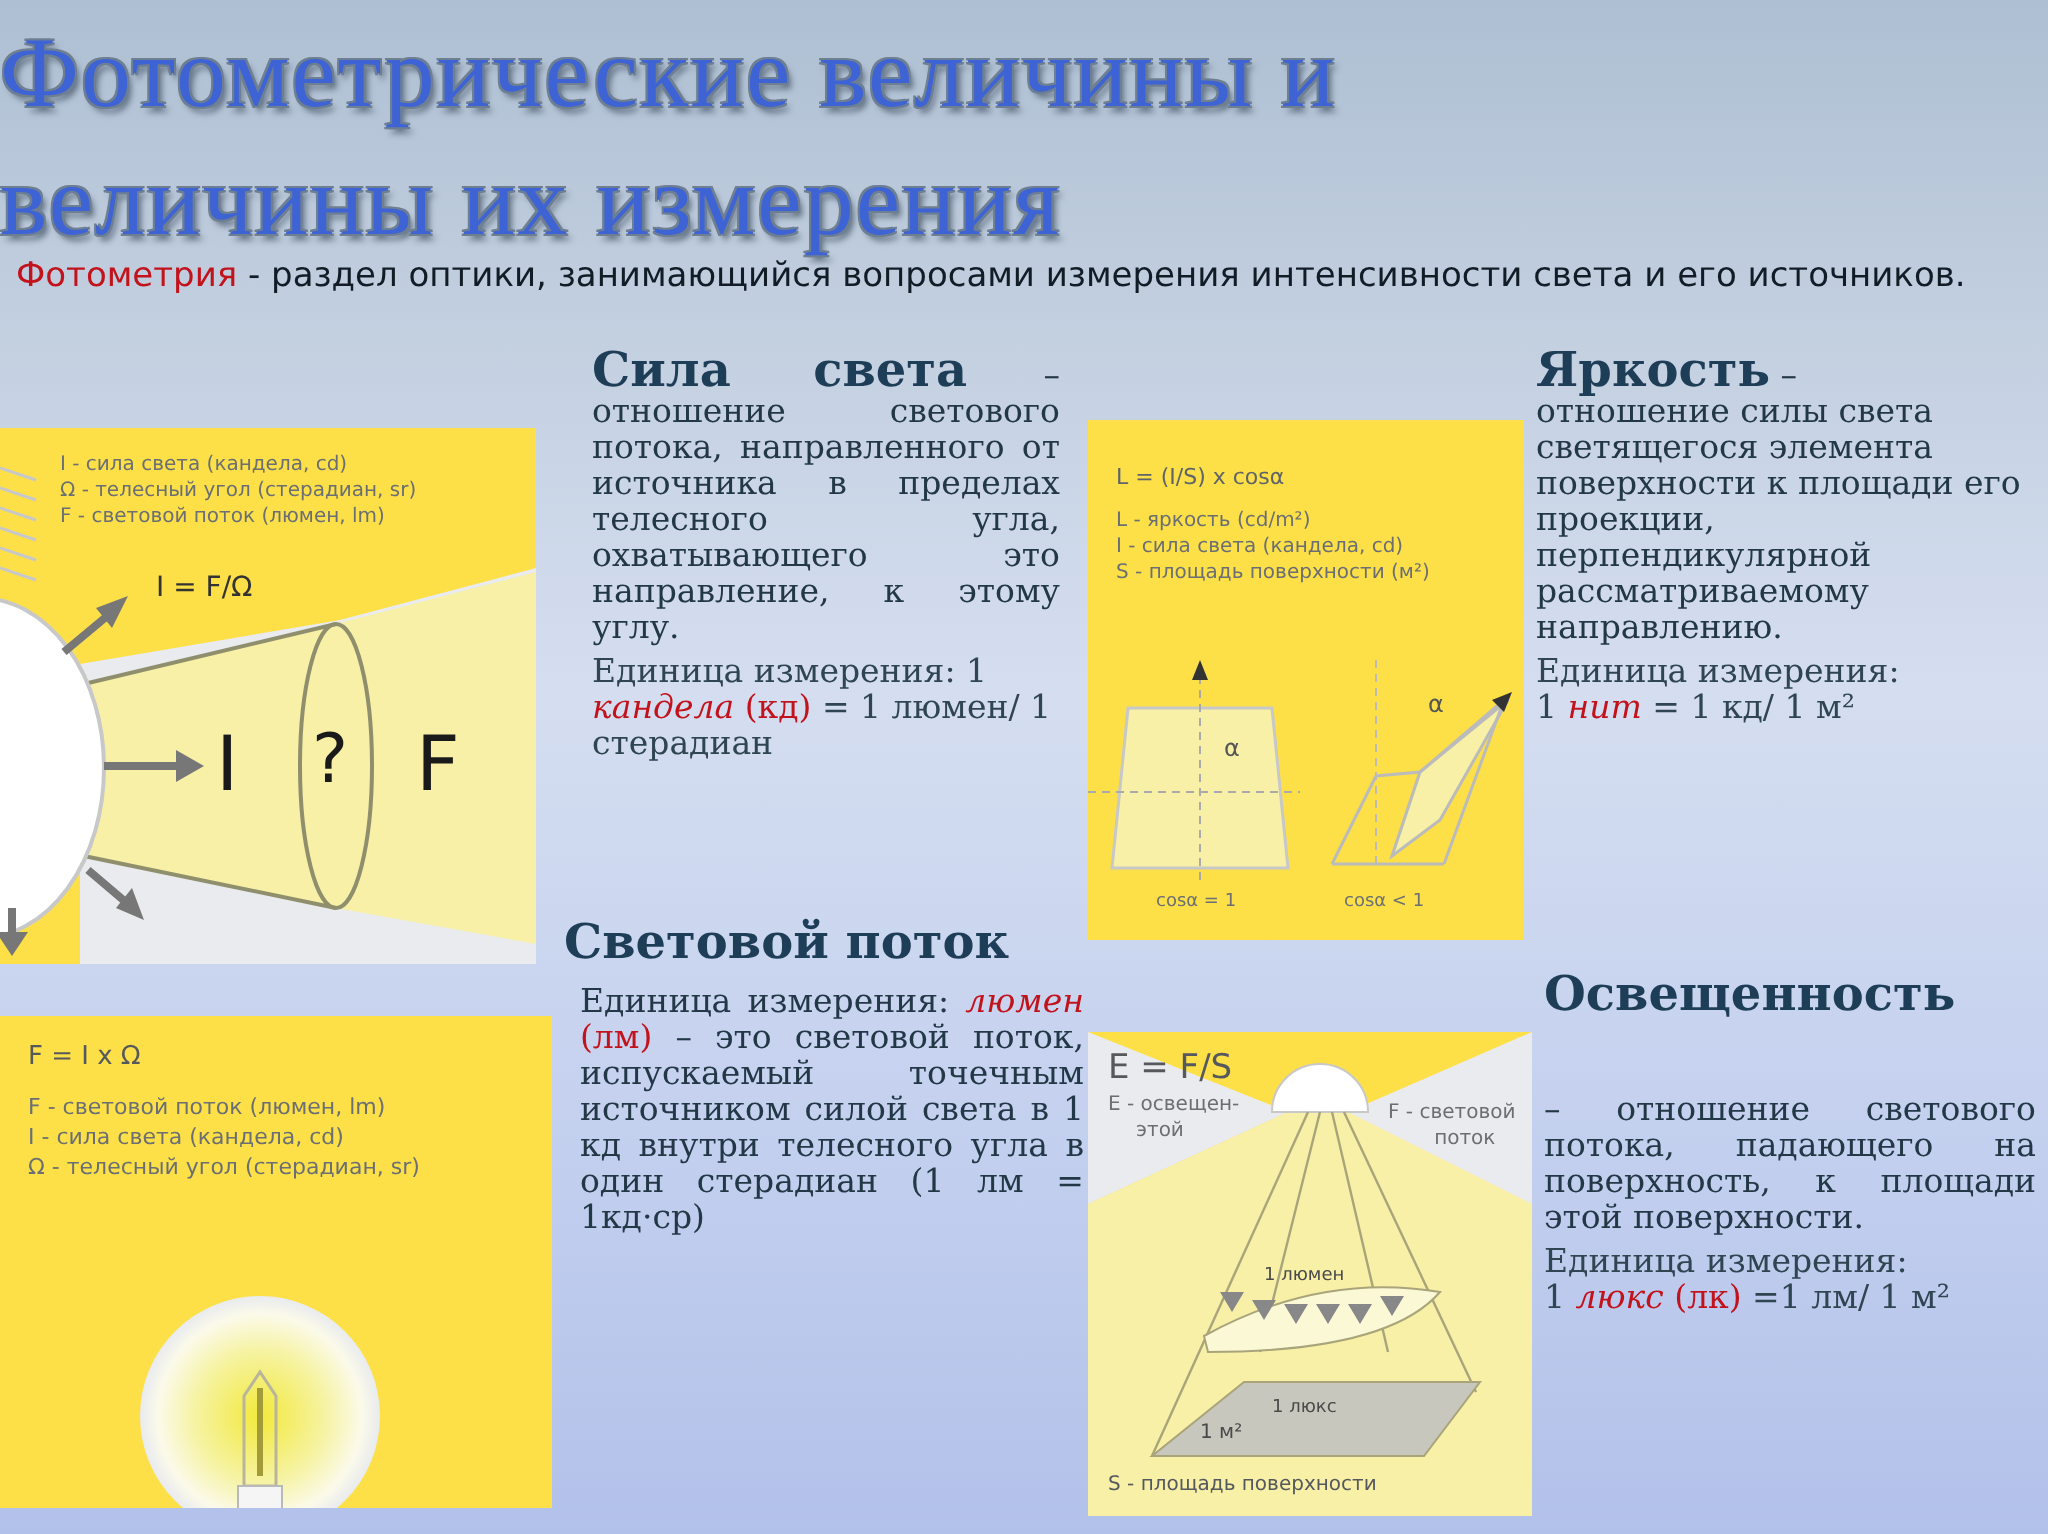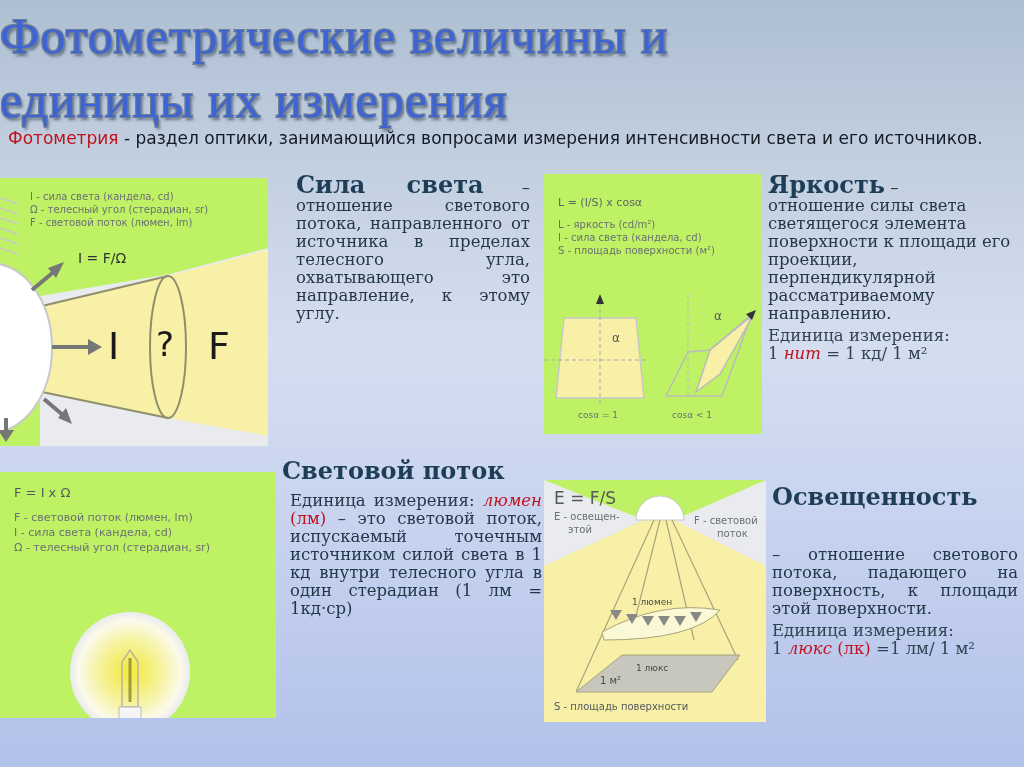--- a/index.html
+++ b/index.html
@@ -14,39 +14,39 @@
     font-family:"Liberation Serif", serif; font-size:50px; line-height:64px;
     color:#3e63d4; letter-spacing:1px;
     text-shadow: 1px 1px 0 #6f7f92, -1px -1px 0 #6f7f92, 1px -1px 0 #6f7f92, -1px 1px 0 #6f7f92, 2px 3px 3px #5d6d7e;
   }
   .intro {
     position:absolute; left:8px; top:126px; width:1006px;
     font-family:"DejaVu Sans", sans-serif; font-size:17px; line-height:24px;
     color:#121c26; text-align:justify; text-align-last:left;
   }
   .intro .red { color:#c2121c; }
-  .panel { position:absolute; background:#bef264; overflow:hidden; }
+  .panel { position:absolute; background:#fde047; overflow:hidden;margin-top:36px; }
   .para {
     position:absolute; font-size:16.5px; line-height:18px; color:#233847;
     text-align:justify;
   }
   .para .hd { font-weight:bold; font-size:24px; color:#1e3d57; }
   .para .unit { display:block; margin-top:4px; color:#2f4552; text-align:left; }
   .para .red { color:#c2121c; font-style:italic; }
   .para .redp { color:#c2121c; }
   .hd2 { position:absolute; font-weight:bold; font-size:24px; color:#1e3d57; }
   .lbl { position:absolute; font-family:"DejaVu Sans", sans-serif; font-size:10px; color:#6b6f74; line-height:13px; white-space:nowrap; }
   .big { position:absolute; font-family:"DejaVu Sans", sans-serif; color:#1a1a1a; }
 </style>
 </head>
 <body>
 
 <div class="title">
   <div>Фотометрические величины и</div>
-  <div>единицы их измерения</div>
+  <div>величины их измерения</div>
 </div>
 
 <div class="intro">
   <span class="red">Фотометрия</span><span> - раздел оптики, занимающийся вопросами измерения интенсивности света и его источников.</span>
 </div>
 
 <div class="panel" style="left:0;top:178px;width:268px;height:268px;">
   <svg width="268" height="268" style="position:absolute;left:0;top:0;">
     <polygon points="40,118 170,96 268,70 268,268 40,268" fill="#e9ebee"></polygon>
     <polygon points="40,128 168,98 268,72 268,258 168,240 40,214" fill="#f7f0a6"></polygon>
@@ -80,20 +80,21 @@
   </div>
   <div class="big" style="left:78px;top:72px;font-size:14px;color:#333;">I = F/Ω</div>
   <div class="big" style="left:108px;top:146px;font-size:38px;">I</div>
   <div class="big" style="left:156px;top:146px;font-size:34px;">?</div>
   <div class="big" style="left:208px;top:146px;font-size:38px;">F</div>
 </div>
 
 <div class="para" style="left:296px;top:176px;width:234px;">
   <span class="hd">Сила света</span><span> –</span>
   <span>отношение светового потока, направленного от источника в пределах телесного угла, охватывающего это направление, к этому углу.</span>
+  <span class="unit"><span>Единица измерения: 1 </span><span class="red">кандела</span><span class="redp"> (кд)</span><span> = 1 люмен/ 1 стерадиан</span></span>
 </div>
 
 <div class="panel" style="left:544px;top:174px;width:218px;height:260px;">
   <div class="lbl" style="left:14px;top:22px;font-size:11px;color:#606468;">L = (I/S) x cosα</div>
   <div class="lbl" style="left:14px;top:44px;">
     <div>L - яркость (cd/m²)</div>
     <div>I - сила света (кандела, cd)</div>
     <div>S - площадь поверхности (м²)</div>
   </div>
   <svg width="218" height="260" style="position:absolute;left:0;top:0;">

